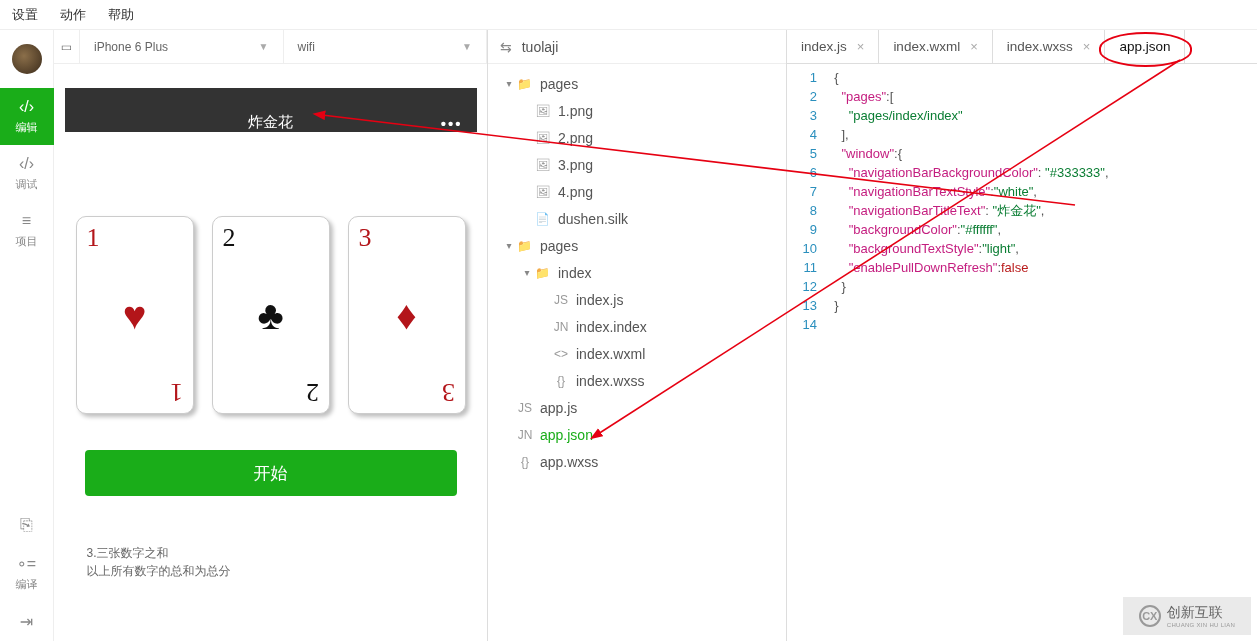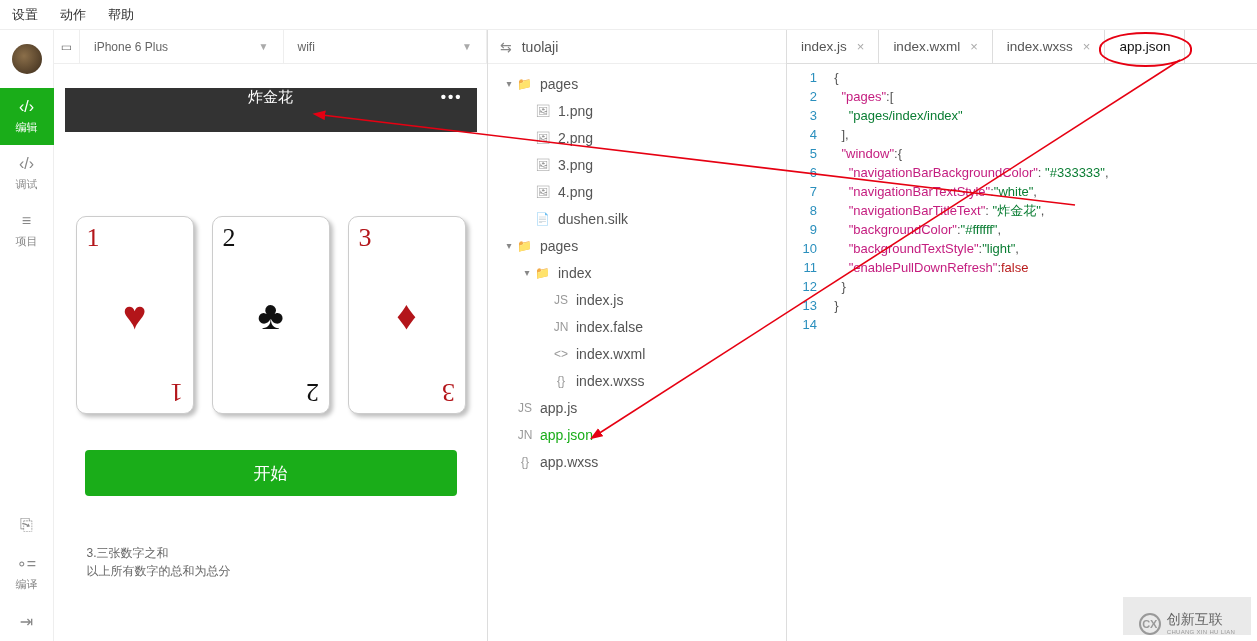--- a/index.html
+++ b/index.html
@@ -24,21 +24,21 @@
 
     
     .device-bar { position:absolute; left:54px; top:30px; right:770px; height:34px; border-bottom:1px solid #eee; display:flex; align-items:center; font-size:12px; color:#666; }
     .device-bar .cell { padding:0 12px; display:flex; align-items:center; gap:6px; height:100%; border-right:1px solid #eee; }
     .device-select { flex:1; display:flex; align-items:center; justify-content:space-between; padding:0 14px; height:100%; border-right:1px solid #eee; }
     .chev { color:#aaa; font-size:10px; }
 
     
     .sim { position:absolute; left:54px; top:64px; right:770px; bottom:0; background:#fff; padding:16px 8px 0; }
     .phone { width: 412px; margin: 8px auto 0; }
-    .nav-hdr { background:#333333; color:#fff; height:44px; display:flex; align-items:flex-start; justify-content:center; position:relative; font-size:15px; }
+    .nav-hdr { background:#333333; color:#fff; height:44px; display:flex; align-items:flex-end; justify-content:center; position:relative; font-size:15px; }
     .nav-hdr .dots { position:absolute; right:14px; letter-spacing:2px; font-weight:bold; }
     .cards-row { display:flex; gap:18px; justify-content:center; margin-top:84px; }
     .card { width:118px; height:198px; border-radius:10px; background:#fff; border:1px solid #ccc; box-shadow:3px 3px 4px rgba(0,0,0,.25); position:relative; }
     .card .tl { position:absolute; top:6px; left:10px; font-size:26px; font-family:Georgia,serif; }
     .card .br { position:absolute; bottom:6px; right:10px; font-size:26px; font-family:Georgia,serif; transform:rotate(180deg); }
     .card .pip { position:absolute; top:50%; left:50%; transform:translate(-50%,-50%); font-size:40px; }
     .red { color:#b3151a; }
     .black { color:#111; }
     .start-btn { margin:36px auto 0; width:372px; height:46px; background:#1aad19; border-radius:4px; color:#fff; font-size:17px; display:flex; align-items:center; justify-content:center; cursor:pointer; }
     .rules { margin:48px 0 0 22px; font-size:12px; color:#666; line-height:1.5; }
@@ -67,21 +67,21 @@
     .code { flex:1; white-space:pre; color:#333; }
     .tok-key { color:#c41d7f; }
     .tok-str { color:#0a7d33; }
     .tok-punc { color:#555; }
     .tok-bool { color:#b91c1c; }
 
     
     .anno { position:absolute; left:0; top:0; width:1257px; height:641px; pointer-events:none; }
 
     
-    .wm { position:absolute; right:6px; bottom:6px; width:128px; height:38px; background:rgba(230,230,230,.85); display:flex; align-items:flex-end; justify-content:center; font-size:12px; color:#777; gap:6px; }
+    .wm { position:absolute; right:6px; bottom:6px; width:128px; height:38px; background:rgba(230,230,230,.85); display:flex; align-items:center; justify-content:center; font-size:12px; color:#777; gap:6px; }
     .wm .cx { width:22px;height:22px;border:2px solid #999;border-radius:50%;display:flex;align-items:center;justify-content:center;font-weight:bold;color:#999;font-size:11px;}
   </style>
 </head>
 <body>
 
 <div class="menu-bar">
   <span>设置</span>
   <span>动作</span>
   <span>帮助</span>
   <span class="spacer"></span>
@@ -216,21 +216,21 @@
       <div class="t-row">
         <span class="tw" style="width:50px"></span>
                <span class="fold"></span>
                <span class="ficon ">JS</span>
                <span style="margin-left:6px">index.js</span>
       </div>
       <div class="t-row">
         <span class="tw" style="width:50px"></span>
                <span class="fold"></span>
                <span class="ficon ">JN</span>
-               <span style="margin-left:6px">index.false</span>
+               <span style="margin-left:6px">index.index</span>
       </div>
       <div class="t-row">
         <span class="tw" style="width:50px"></span>
                <span class="fold"></span>
                <span class="ficon ">&lt;&gt;</span>
                <span style="margin-left:6px">index.wxml</span>
       </div>
       <div class="t-row">
         <span class="tw" style="width:50px"></span>
                <span class="fold"></span>

